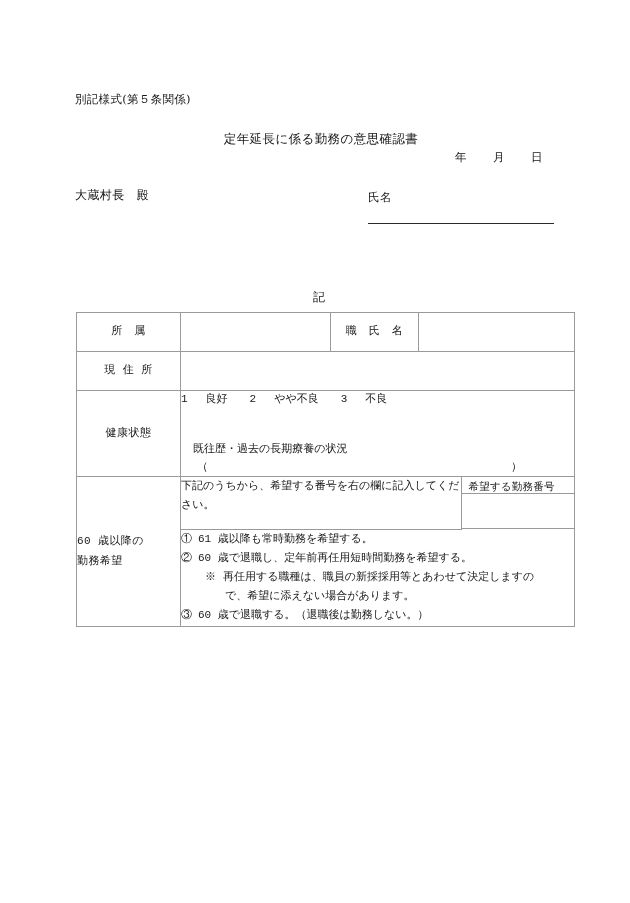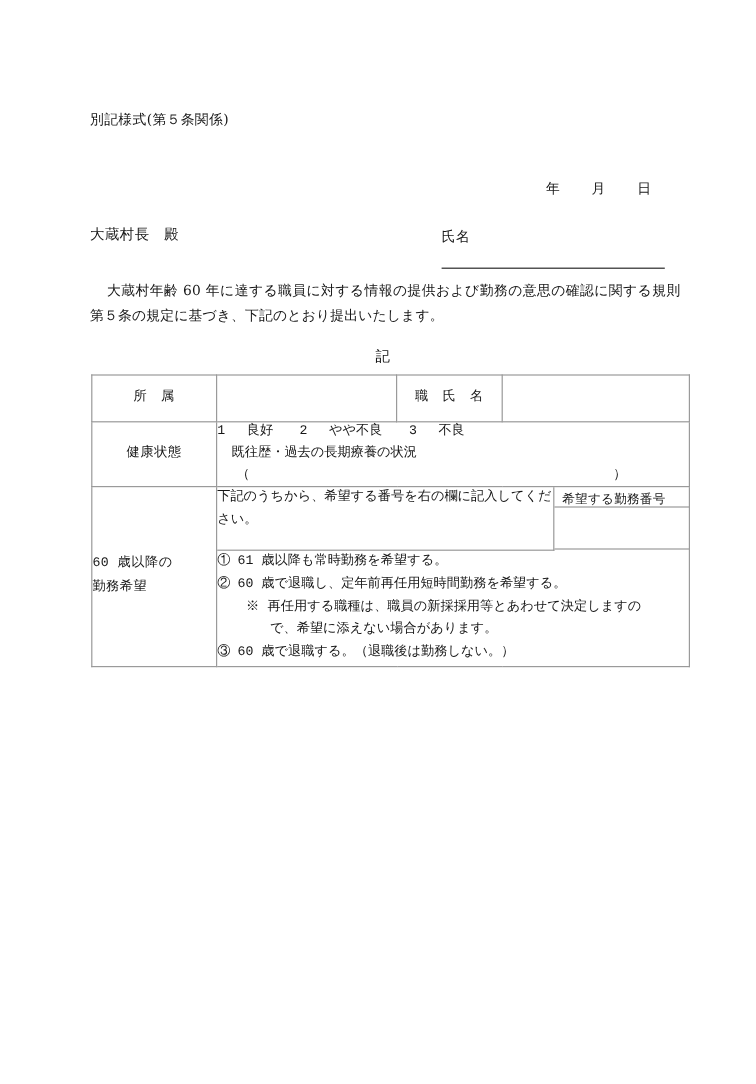--- a/index.html
+++ b/index.html
@@ -140,21 +140,21 @@
   }
   .gender-cells .gap { display: inline-block; width: 14px; }
 
   .health-box {
     padding: 5px 8px 5px 10px;
     line-height: 1.62;
     font-size: 11px;
   }
   .health-line1 .s1 { display: inline-block; width: 18px; }
   .health-line1 .s2 { display: inline-block; width: 22px; }
-  .health-line2 { padding-left: 12px; }
+  .health-line2 { padding-left: 12px; margin-top: 32px; }
   .health-line3 {
     padding-left: 16px;
     position: relative;
   }
   .health-line3 .paren-close {
     position: absolute;
     left: 330px;
     top: 0;
   }
 
@@ -213,36 +213,34 @@
   .note .mark { display: inline-block; width: 18px; }
   .note-cont { padding-left: 44px; }
 </style>
 </head>
 <body>
 
 <div class="page">
 
   <div class="form-code">別記様式(第５条関係)</div>
 
+  <div class="doc-title">定年延長に係る勤務の意思確認書</div>
 
   <div class="date-line">
     <span>年</span><span class="gap"></span><span>月</span><span class="gap"></span><span>日</span>
   </div>
 
   <div class="addressee">
     <span>大蔵村長</span><span class="sp"></span><span>殿</span>
   </div>
 
   <div class="name-field">
     <span>氏名</span>
   </div>
 
-  <div class="body-para">
-    <span class="indent"></span><span>大蔵村年齢 60 年に達する職員に対する情報の提供および勤務の意思の確認に関する規則第５条の規定に基づき、下記のとおり提出いたします。</span>
-  </div>
 
   <div class="ki-mark">記</div>
 
   <table class="form-table">
     <colgroup>
       <col style="width:104px">
       <col style="width:150px">
       <col style="width:88px">
       <col style="width:156px">
     </colgroup>
@@ -253,20 +251,26 @@
           <span>所　属</span>
         </td>
         <td class="val"></td>
         <td class="lbl">
           <span>職　氏　名</span>
         </td>
         <td class="val"></td>
       </tr>
 
 
+      <tr class="row-addr">
+        <td class="lbl">
+          <span>現 住 所</span>
+        </td>
+        <td class="val" colspan="3"></td>
+      </tr>
 
       <tr class="row-health">
         <td class="lbl">
           <span>健康状態</span>
         </td>
         <td class="health-box" colspan="3">
           <div class="health-line1">
             <span>1</span><span class="s1"></span><span>良好</span><span class="s2"></span><span>2</span><span class="s1"></span><span>やや不良</span><span class="s2"></span><span>3</span><span class="s1"></span><span>不良</span>
           </div>
           <div class="health-line2">既往歴・過去の長期療養の状況</div>

